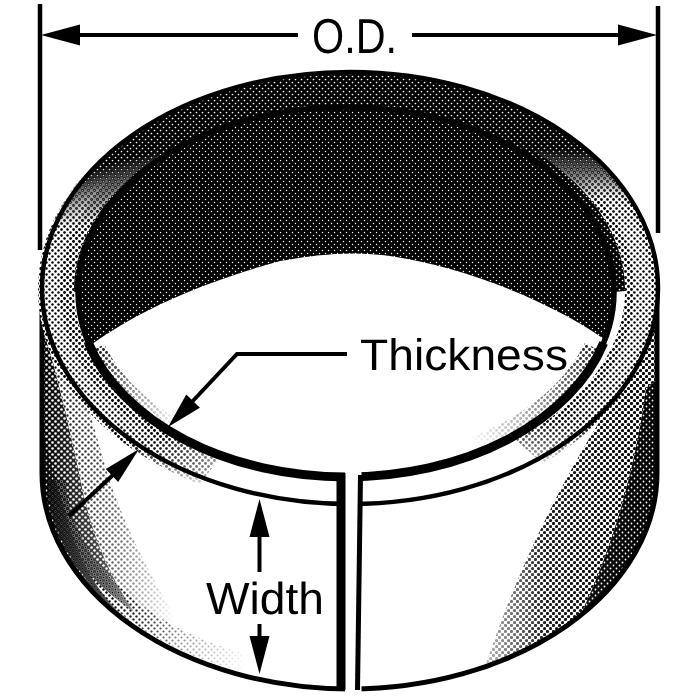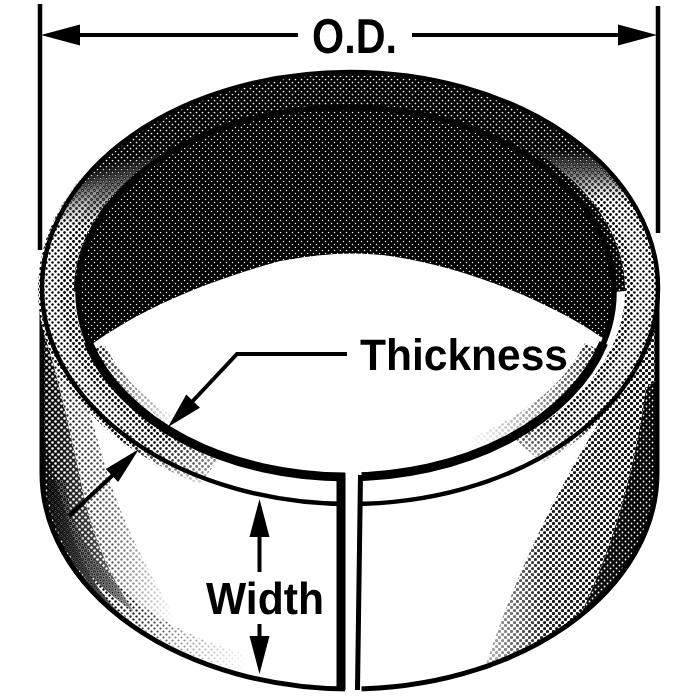--- a/index.html
+++ b/index.html
@@ -1,16 +1,16 @@
 <!DOCTYPE html>
 <html><head>
 <meta charset="utf-8">
 <style>
   html,body{margin:0;padding:0;background:#fff;}
-  #stage{width:700px;height:700px;position:relative;background:#fff;font-weight:bold;}
+  #stage{width:700px;height:700px;position:relative;background:#fff;}
   svg{display:block;}
   text{font-family:"Liberation Sans",sans-serif;fill:#000;-webkit-font-smoothing:antialiased;text-rendering:geometricPrecision;}
 </style>
 </head>
 <body>
 <div id="stage">
 <svg width="700" height="700" viewBox="0 0 700 700">
 <defs>
 
   <pattern id="p50" width="6" height="6" patternUnits="userSpaceOnUse">

